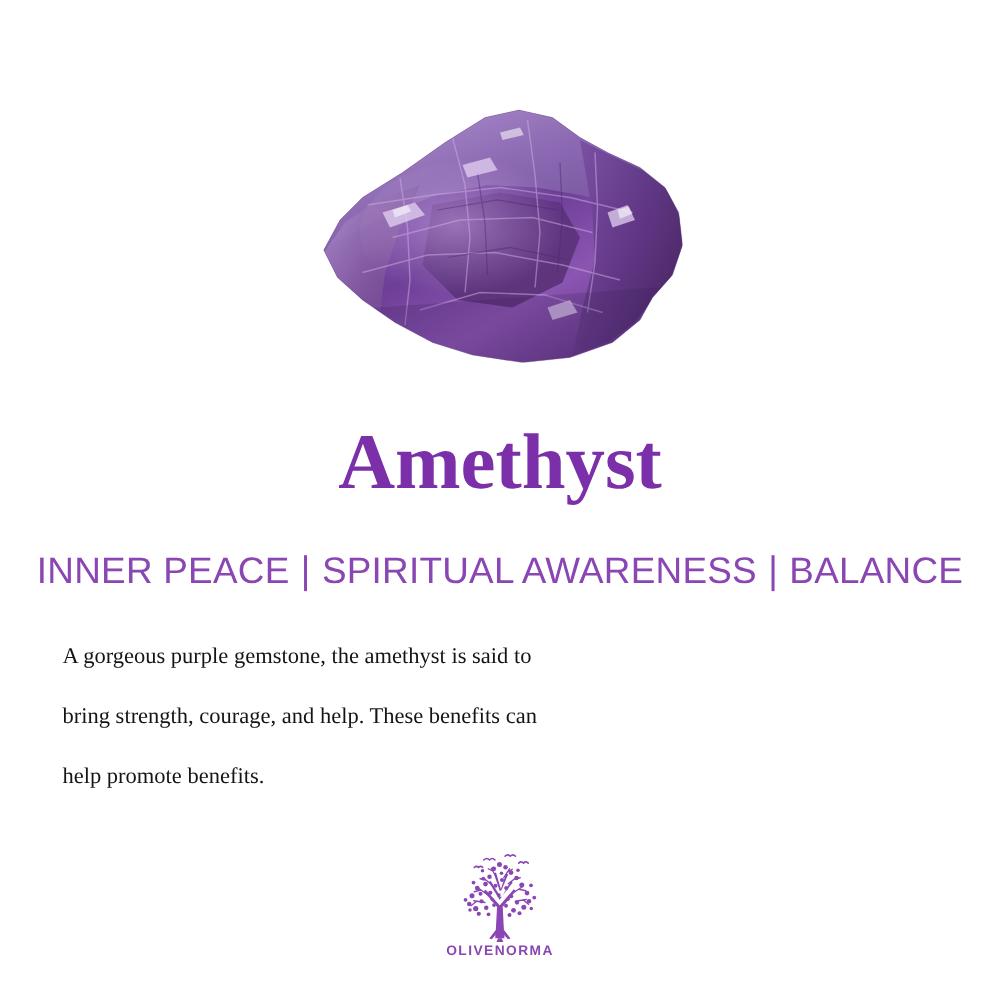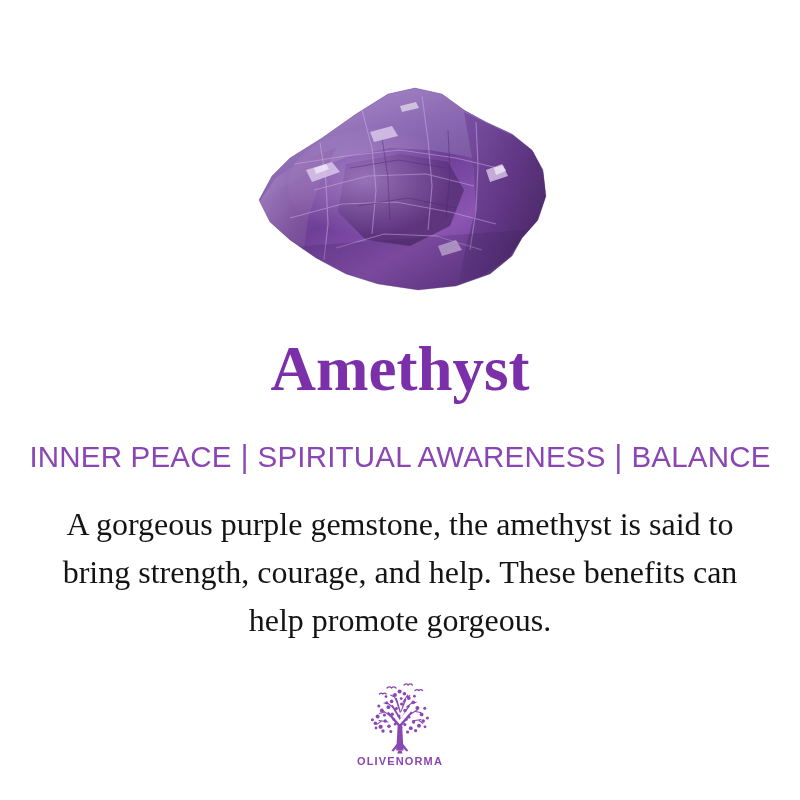--- a/index.html
+++ b/index.html
@@ -73,23 +73,23 @@
     transform: scaleY(1.04);
   }
   .subtitle .kw { display: inline-block; }
 
   
   .desc {
     position: absolute;
     top: 500px;
     left: 50px;
     width: 700px;
-    text-align: center;
+    text-align: left;
     font-family: "Liberation Serif", serif;
-    font-size: 32px;
+    font-size: 18px;
     line-height: 48px;
     color: #141414;
   }
   .desc .line { display: block; white-space: nowrap; }
 
   
   .logo {
     position: absolute;
     top: 680px;
     left: 0;
@@ -210,21 +210,21 @@
 
   <div class="title">Amethyst</div>
 
   <div class="subtitle">
     <span class="kw">INNER PEACE</span><span class="sep">|</span><span class="kw">SPIRITUAL AWARENESS</span><span class="sep">|</span><span class="kw">BALANCE</span>
   </div>
 
   <div class="desc">
     <span class="line">A gorgeous purple gemstone, the amethyst is said to</span>
     <span class="line">bring strength, courage, and help. These benefits can</span>
-    <span class="line">help promote gorgeous.</span>
+    <span class="line">help promote benefits.</span>
   </div>
 
   <div class="logo">
     <svg class="logo-mark" viewBox="0 0 86 74" xmlns="http://www.w3.org/2000/svg">
       <g fill="#8a46b2">
 
         <path d="M41.4,70.5 L40.2,73.5 L45.6,73.5 L44.4,70.5 Z"></path>
         <path d="M40.6,46 C40.2,54 39.8,62 39.2,70.6 L46.6,70.6 C46.0,62 45.6,54 45.2,46 Z"></path>
         <path d="M39.6,64 L34.4,70.8 L36.4,71.4 L41.0,66.4 Z"></path>
         <path d="M46.2,64 L51.4,70.8 L49.4,71.4 L44.8,66.4 Z"></path>

